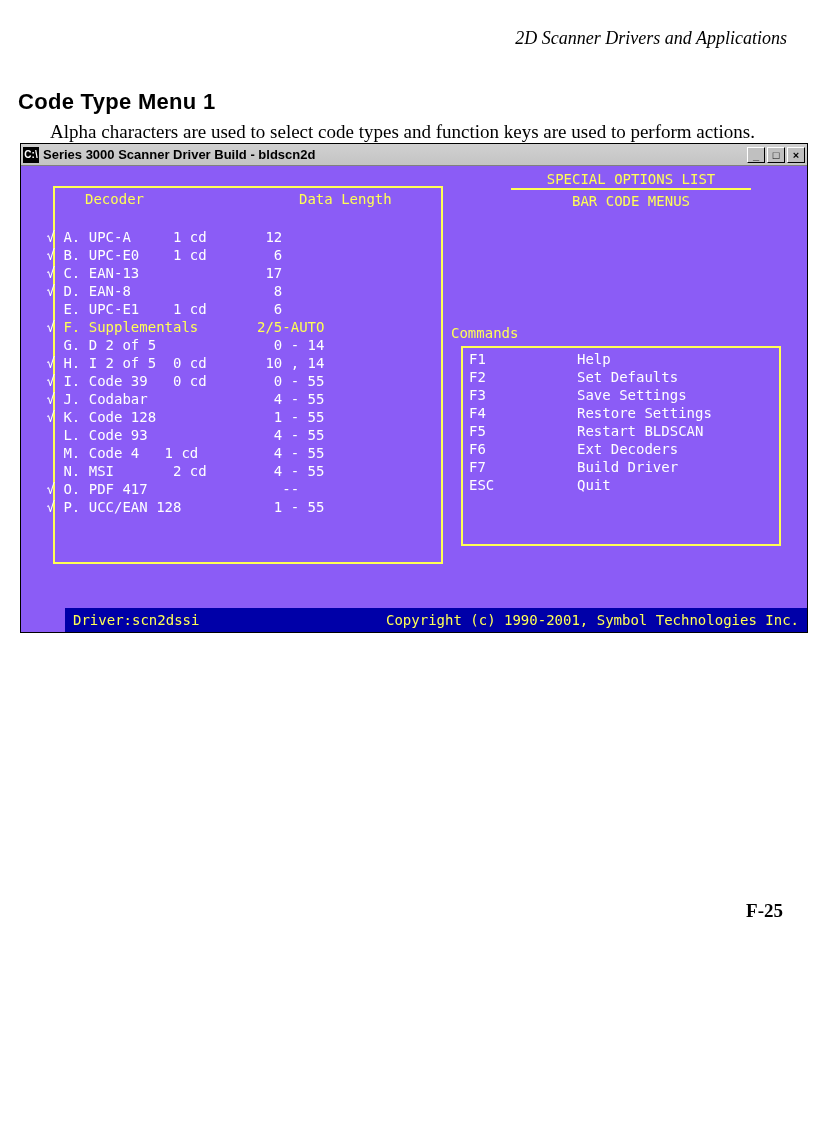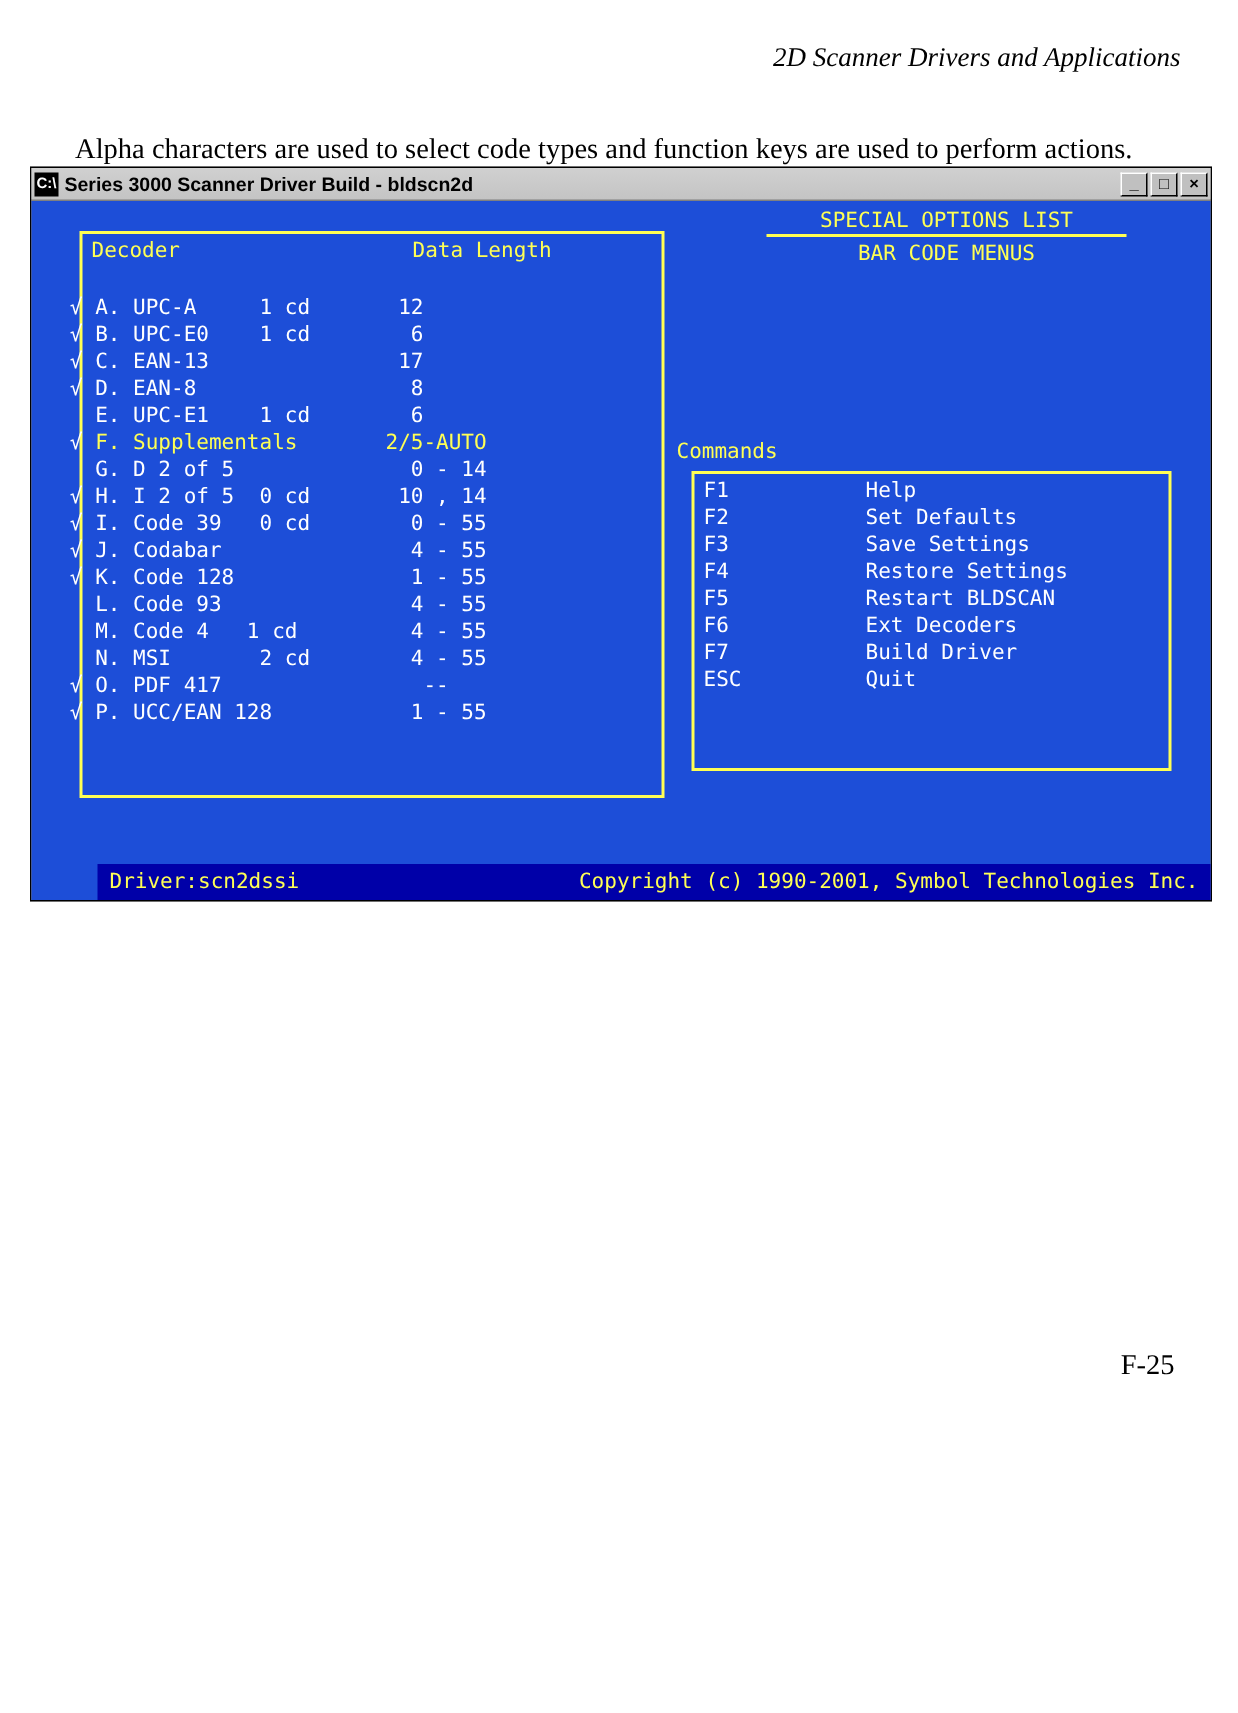--- a/index.html
+++ b/index.html
@@ -31,20 +31,21 @@
   }
   .intro {
     font-size: 19px;
     text-align: center;
   }
   .page-num {
     position: absolute;
     bottom: 40px;
     right: 42px;
     font-size: 19px;
+    font-weight: bold;
   }
 
   
 
   .doswin {
     width: 788px;
     margin-left: 2px;
     border: 1px solid #000;
     background: #c0c0c0;
     font-family: "Lucida Console", Consolas, monospace;
@@ -74,21 +75,21 @@
     background: #c0c0c0;
     border: 1px solid #000;
     border-top-color: #fff; border-left-color: #fff;
     display: inline-flex; align-items: center; justify-content: center;
     font-family: Arial, sans-serif;
     font-size: 11px; font-weight: bold;
     cursor: pointer;
   }
 
   .dos-screen {
-    background: #1d4ed8;
+    background: #8b5cf6;
     color: #fff;
     padding: 6px 8px 0 8px;
     font-size: 14px;
     line-height: 18px;
     position: relative;
     height: 466px;
   }
 
   .yellow { color: #ffff54; }
   .white  { color: #ffffff; }
@@ -127,21 +128,21 @@
   .cmd-box {
     top: 180px; left: 440px;
     width: 320px;
     height: 200px;
   }
 
   .decoder-head {
     display: flex;
     margin-bottom: 20px;
   }
-  .decoder-head .col1 { width: 214px; }
+  .decoder-head .col1 { width: 214px; margin-left: 24px; }
 
   .rows .row { display: flex; white-space: pre; }
   .rows .ck  { width: 20px; margin-left: -26px; text-align: right; }
   .rows .name { width: 202px; }
   .rows .len  { width: 110px; text-align: left; }
 
   .cmd-rows .row { display: flex; white-space: pre; }
   .cmd-rows .key { width: 108px; }
 
   .statusbar {
@@ -159,20 +160,21 @@
   .statusbar .drv { color: #ffff54; }
   .statusbar .spacer { flex: 1; }
   .statusbar .copy { color: #ffff54; }
 </style>
 </head>
 <body>
 
 <div class="page">
   <div class="running-head">2D Scanner Drivers and Applications</div>
 
+  <div class="section-title">Code Type Menu 1</div>
   <div class="intro">Alpha characters are used to select code types and function keys are used to perform actions.</div>
 
   <div class="doswin">
     <div class="titlebar">
       <span class="sys-icon">C:\</span>
       <span class="titlebar-text">Series 3000 Scanner Driver Build - bldscn2d</span>
       <span class="winbtn">_</span>
       <span class="winbtn">□</span>
       <span class="winbtn">×</span>
     </div>

